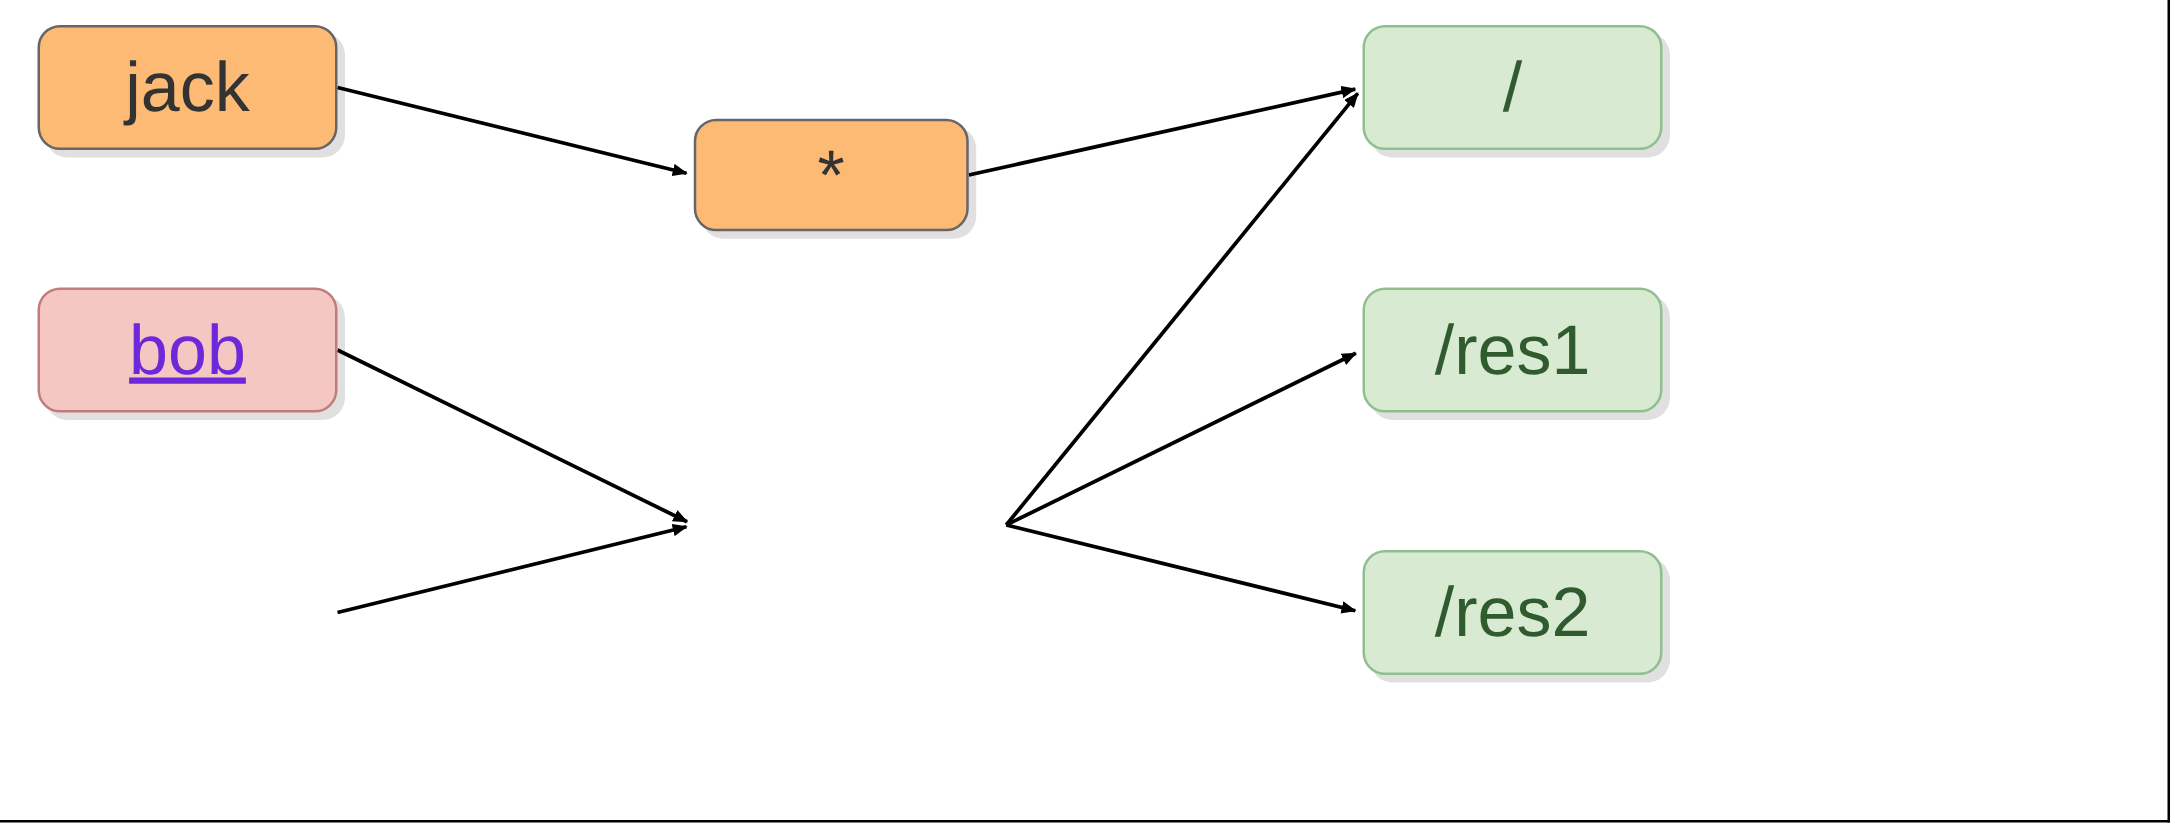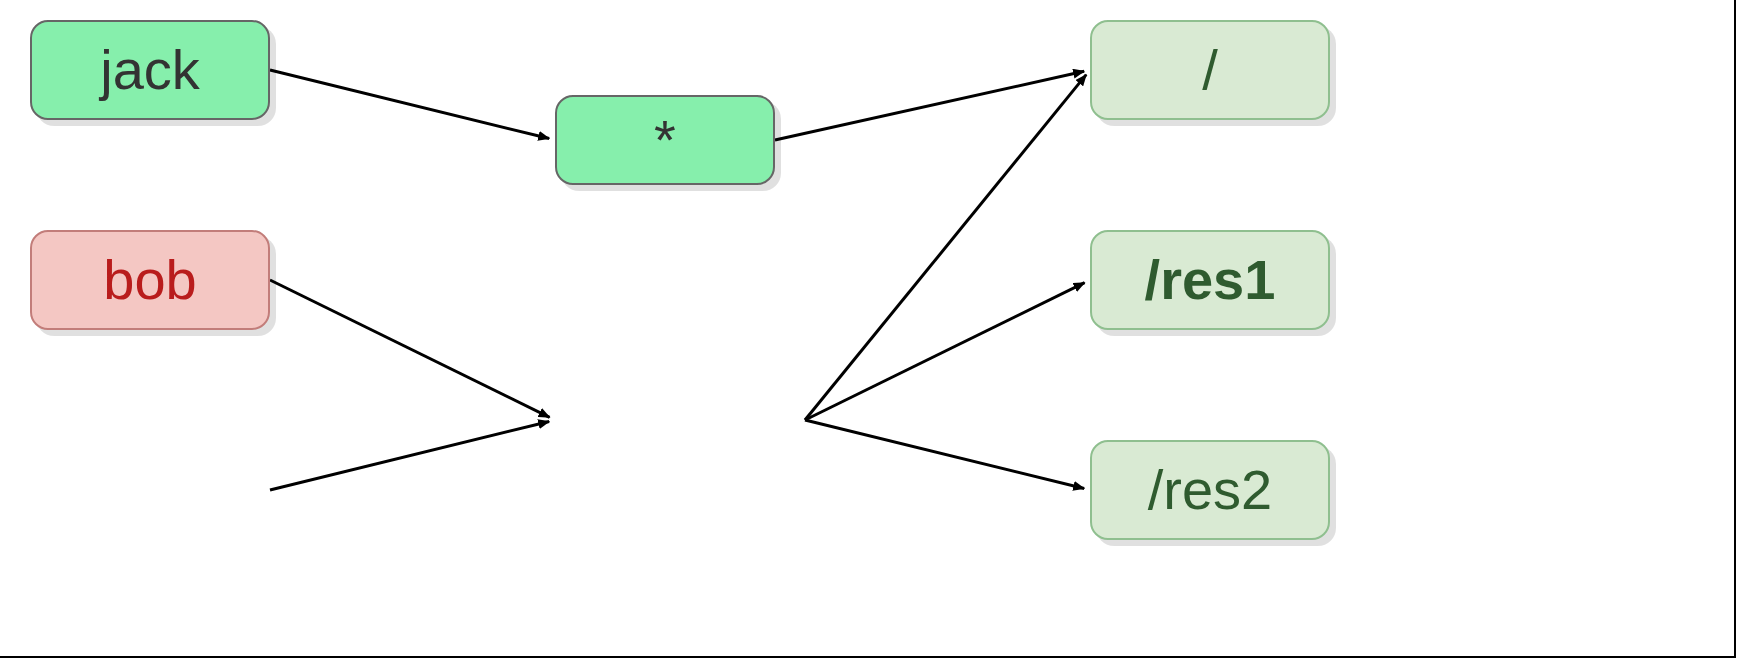--- a/index.html
+++ b/index.html
@@ -29,22 +29,22 @@
     border: 2px solid;
     box-sizing: border-box;
     display: flex;
     align-items: center;
     justify-content: center;
     font-size: 56px;
     line-height: 1;
     box-shadow: 6px 6px 0 rgba(0,0,0,0.12);
     white-space: nowrap;
   }
-  .gray  { background: #86efac; border-color: #666666; color: #333333; }
-  .red   { background: #f4c7c3; border-color: #c27d7a; color: #b91c1c; }
+  .gray  { background: #fdba74; border-color: #666666; color: #333333; }
+  .red   { background: #f4c7c3; border-color: #c27d7a; color: #6d28d9; text-decoration: underline; }
   .green { background: #d9ead3; border-color: #8fbf8f; color: #2f5b2f; }
   .frame {
     position: absolute;
     border: 2px solid #000;
     border-top: none;
     border-left: none;
     left: 0;
     top: 0;
     width: 1736px;
     height: 658px;
@@ -79,21 +79,21 @@
   </div>
   <div class="node red" style="left: 30px; top: 230px; width: 240px; height: 100px;">
     <span>bob</span>
   </div>
   <div class="node gray" style="left: 555px; top: 95px; width: 220px; height: 90px;">
     <span>*</span>
   </div>
   <div class="node green" style="left: 1090px; top: 20px; width: 240px; height: 100px;">
     <span>/</span>
   </div>
-  <div class="node green" style="left: 1090px; top: 230px; width: 240px; height: 100px; font-weight: bold;">
+  <div class="node green" style="left: 1090px; top: 230px; width: 240px; height: 100px;">
     <span>/res1</span>
   </div>
   <div class="node green" style="left: 1090px; top: 440px; width: 240px; height: 100px;">
     <span>/res2</span>
   </div>
 
   <div class="frame"></div>
 </div>
 
 </body></html>

